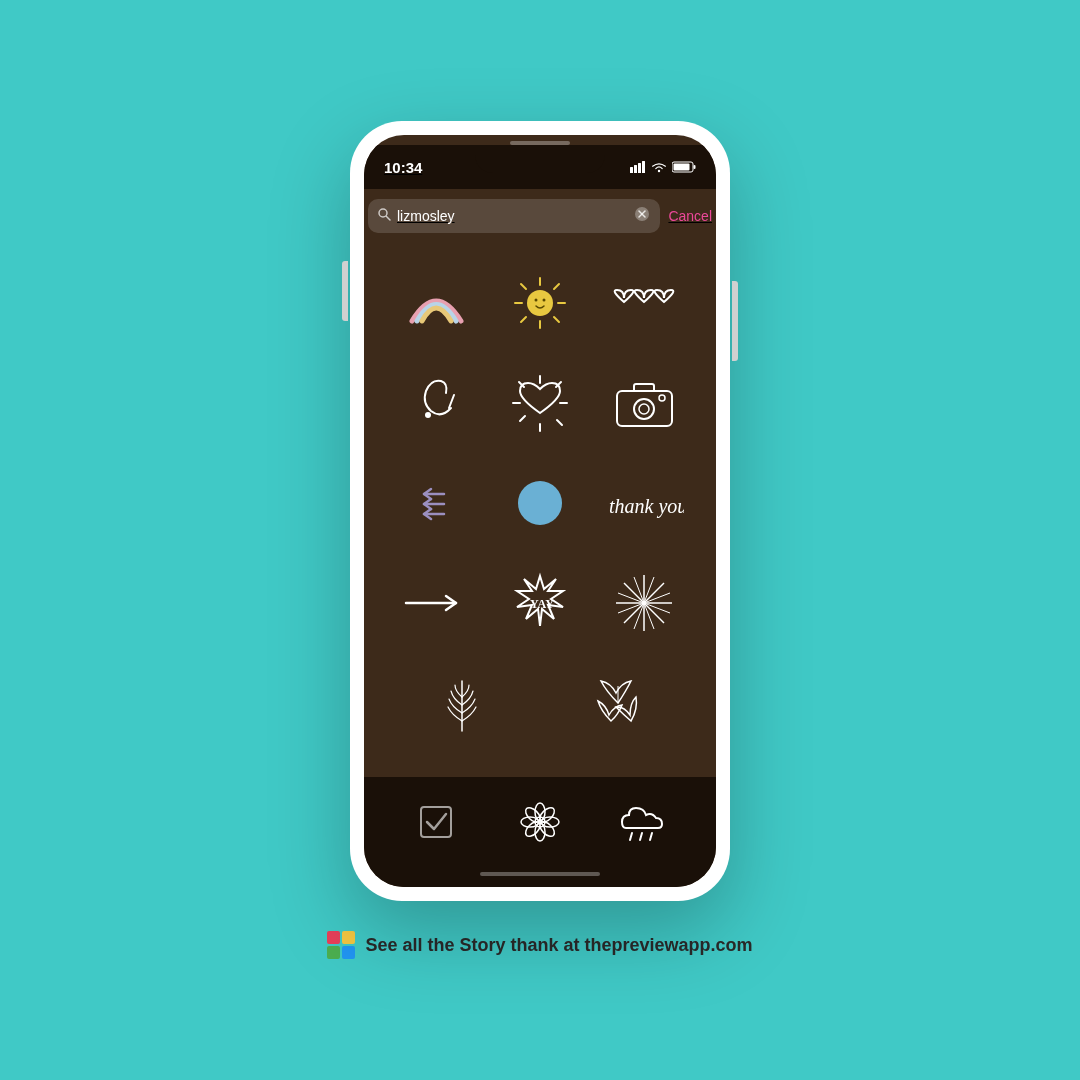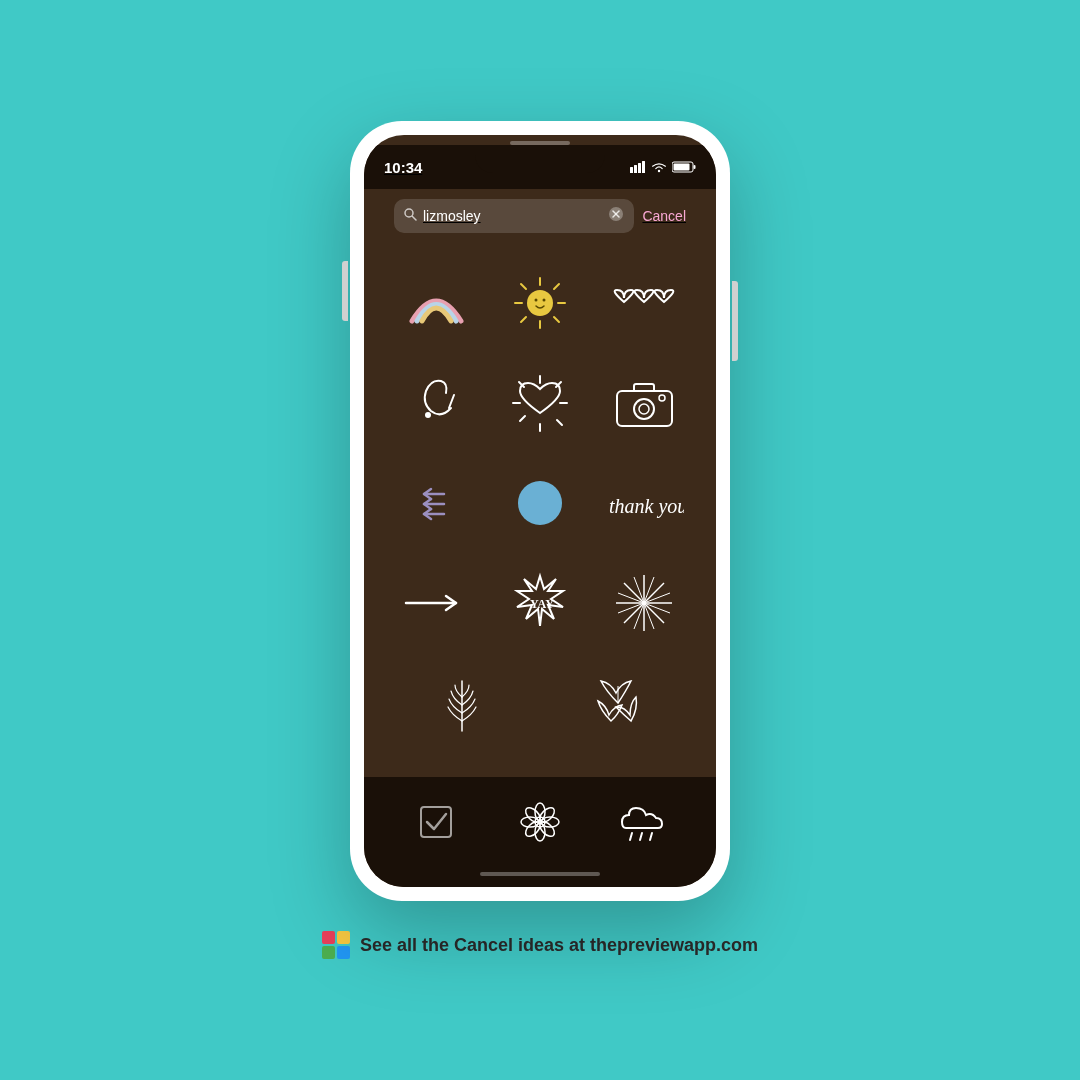--- a/index.html
+++ b/index.html
@@ -109,21 +109,21 @@
       width: 60px;
       height: 4px;
       background: rgba(255,255,255,0.3);
       border-radius: 2px;
       margin: 6px auto 0;
     }
 
     
     .search-bar {
       background: #3d2a1a;
-      padding: 10px 30px;
+      padding: 10px 4px;
       display: flex;
       align-items: center;
       gap: 8px;
       flex-shrink: 0;
     }
 
     .search-input-wrapper {
       flex: 1;
       background: rgba(255,255,255,0.15);
       border-radius: 10px;
@@ -144,21 +144,21 @@
       flex: 1;
     }
 
     .search-clear {
       color: rgba(255,255,255,0.5);
       font-size: 16px;
       cursor: pointer;
     }
 
     .cancel-btn {
-      color: #f9a8d4;
+      color: #ec4899;
       font-size: 14px;
       font-weight: 500;
       cursor: pointer;
     }
 
     
     .sticker-grid {
       flex: 1;
       overflow-y: auto;
       padding: 10px 0;
@@ -479,14 +479,14 @@
   </div>
 </div>
 
 <div class="footer">
   <svg width="28" height="28" viewBox="0 0 28 28">
     <rect x="0" y="0" width="13" height="13" rx="2" fill="#e8405a"></rect>
     <rect x="15" y="0" width="13" height="13" rx="2" fill="#f5c842"></rect>
     <rect x="0" y="15" width="13" height="13" rx="2" fill="#4caf50"></rect>
     <rect x="15" y="15" width="13" height="13" rx="2" fill="#2196f3"></rect>
   </svg>
-  <span class="footer-text">See all the Cancel ideas at thepreviewapp.com</span>
+  <span class="footer-text">See all the Story thank at thepreviewapp.com</span>
 </div>
 
 </body></html>

